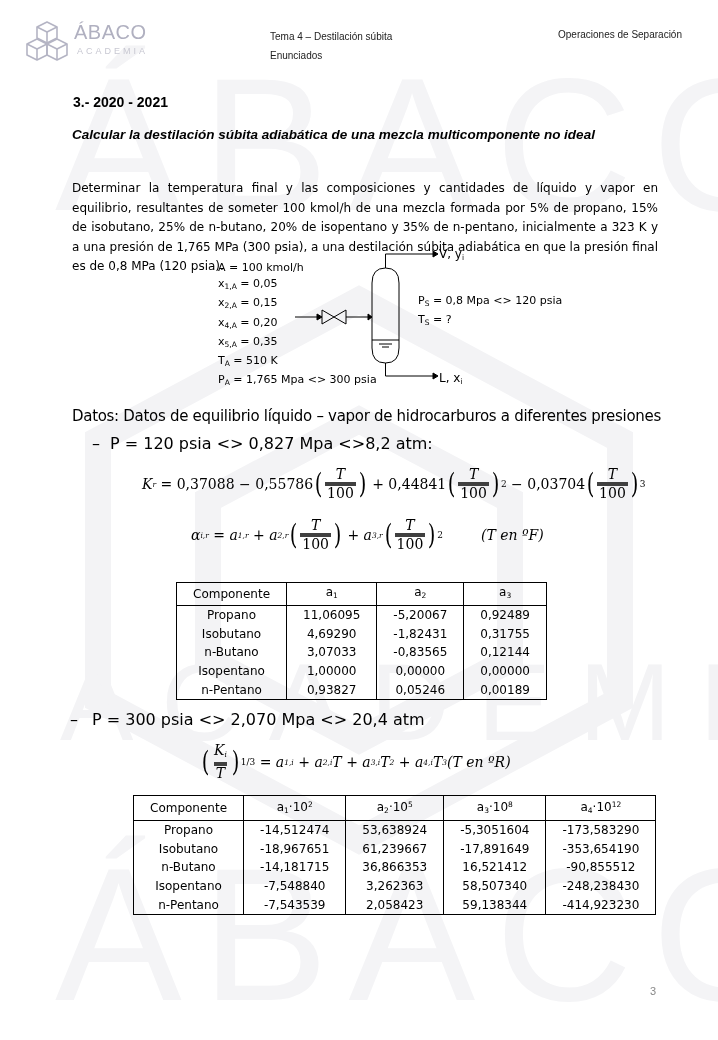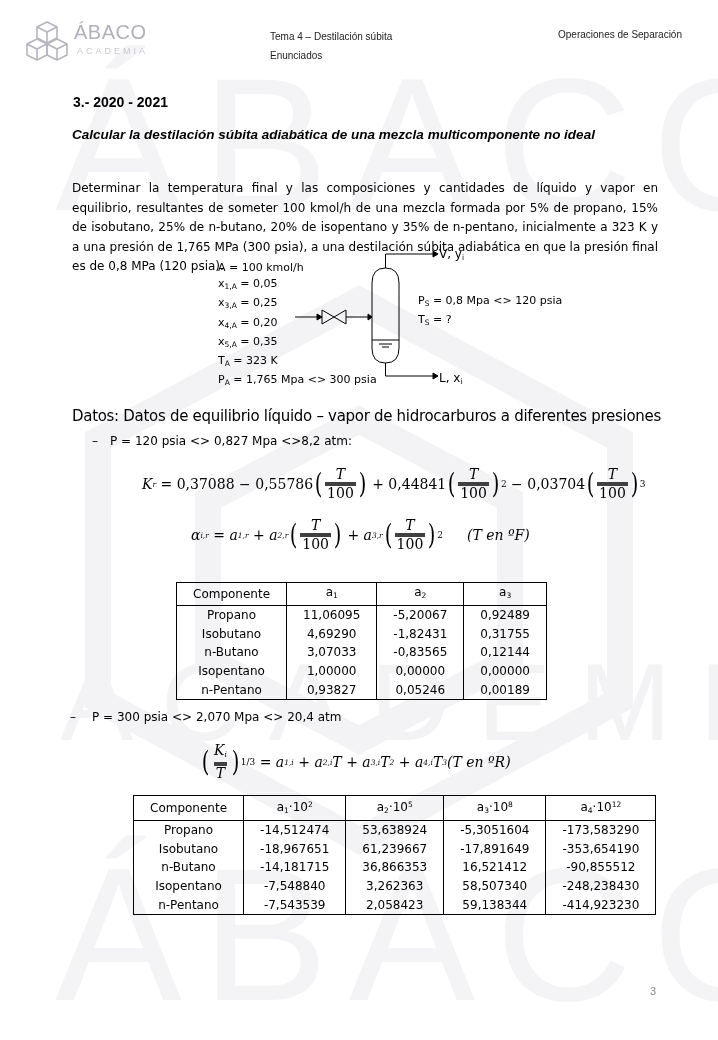--- a/index.html
+++ b/index.html
@@ -15,21 +15,21 @@
   .para { position:absolute; left:72px; top:151px; width:586px; font-size:13.3px; line-height:19.5px; text-align:justify; font-family:"DejaVu Sans", sans-serif; font-size:12px; letter-spacing:0px;margin-top:28px; }
   .diagram { position:absolute; left:210px; top:240px; width:360px; height:160px; }
   .feed { position:absolute; left:218px; top:260px; font-size:11px; line-height:16.2px; font-family:"DejaVu Sans", sans-serif; }
   .feed div { white-space:nowrap; }
   sub { font-size:7.5px; vertical-align:-2px; }
   sup { font-size:7.5px; vertical-align:4px; }
   .sep { position:absolute; left:418px; top:293px; font-size:11px; line-height:16px; font-family:"DejaVu Sans", sans-serif; }
   .outV { position:absolute; left:439px; top:247px; font-size:12px; font-family:"DejaVu Sans", sans-serif; }
   .outL { position:absolute; left:439px; top:371px; font-size:12px; font-family:"DejaVu Sans", sans-serif; }
   .datos { position:absolute; left:72px; top:407px; font-size:15px; font-family:"DejaVu Sans", sans-serif; letter-spacing:-0.3px; }
-  .bullet { position:absolute; left:92px; font-size:12px; font-family:"DejaVu Sans", sans-serif; }
+  .bullet { position:absolute; left:92px; font-size:16px; font-family:"DejaVu Sans", sans-serif; }
   .bullet .dash { display:inline-block; width:18px; }
   .eq { position:absolute; font-family:"DejaVu Serif", serif; font-size:14px; font-style:italic; white-space:nowrap; display:flex; align-items:center; }
   .eq .n { font-style:normal; }
   .frac { display:inline-flex; flex-direction:column; align-items:center; vertical-align:middle; margin:0 1px; }
   .frac .num { padding:0 2px; line-height:15px; }
   .frac .den { border-top:4px solid #404040; padding:0 2px; line-height:15px; font-style:normal; }
   .paren { font-size:28px; font-style:normal; font-weight:lighter; line-height:28px; transform:scaleX(0.7); display:inline-block; }
   .pw { font-size:9px; font-style:normal; vertical-align:18px; }
   table.dt { position:absolute; border-collapse:collapse; font-family:"DejaVu Sans", sans-serif; font-size:12px; }
   table.dt td { border-left:1px solid #000; border-right:1px solid #000; padding:0 16px; text-align:center; height:18.6px; line-height:18px; white-space:nowrap; }
@@ -93,24 +93,24 @@
     <line x1="172" y1="107" x2="179" y2="107"></line>
     <polyline points="175.5,28 175.5,14 223,14"></polyline>
     <polygon points="223,11 228,14 223,17" fill="#000"></polygon>
     <polyline points="175.5,123 175.5,136 223,136"></polyline>
     <polygon points="223,133 228,136 223,139" fill="#000"></polygon>
   </g>
 </svg>
 <div class="feed">
   <div><span>A = 100 kmol/h</span></div>
   <div><span>x</span><sub>1,A</sub><span> = 0,05</span></div>
-  <div><span>x</span><sub>3,A</sub><span> = 0,25</span></div>
+  <div><span>x</span><sub>2,A</sub><span> = 0,15</span></div>
   <div><span>x</span><sub>4,A</sub><span> = 0,20</span></div>
   <div><span>x</span><sub>5,A</sub><span> = 0,35</span></div>
-  <div><span>T</span><sub>A</sub><span> = 323 K</span></div>
+  <div><span>T</span><sub>A</sub><span> = 510 K</span></div>
   <div><span>P</span><sub>A</sub><span> = 1,765 Mpa &lt;&gt; 300 psia</span></div>
 </div>
 <div class="sep">
   <div><span>P</span><sub>S</sub><span> = 0,8 Mpa &lt;&gt; 120 psia</span></div>
   <div><span>T</span><sub>S</sub><span> = ?</span></div>
 </div>
 <div class="outV"><span>V, y</span><sub>i</sub></div>
 <div class="outL"><span>L, x</span><sub>i</sub></div>
 
 <div class="datos">Datos: Datos de equilibrio líquido – vapor de hidrocarburos a diferentes presiones</div>
@@ -138,21 +138,21 @@
   <span>α</span><sub>i,r</sub>&nbsp;<span>= a</span><sub>1,r</sub>&nbsp;<span>+ a</span><sub>2,r</sub>
   <span class="paren">(</span><span class="frac">
       <span class="num">T</span>
       <span class="den">100</span>
     </span><span class="paren">)</span>
   &nbsp;<span>+ a</span><sub>3,r</sub>
   <span class="paren">(</span><span class="frac">
       <span class="num">T</span>
       <span class="den">100</span>
     </span><span class="paren">)</span><span class="pw">2</span>
-  <span style="margin-left:24px">(T en ºF)</span>
+  <span style="margin-left:38px">(T en ºF)</span>
 </div>
 
 <table class="dt" style="left:176px;top:582px;width:364px">
   <tbody>
       <tr class="head">
     <td style="width:84px"><span>Componente</span></td>
     <td><span>a</span><sub>1</sub></td>
     <td><span>a</span><sub>2</sub></td>
     <td style="width:72px"><span>a</span><sub>3</sub></td>
   </tr>

